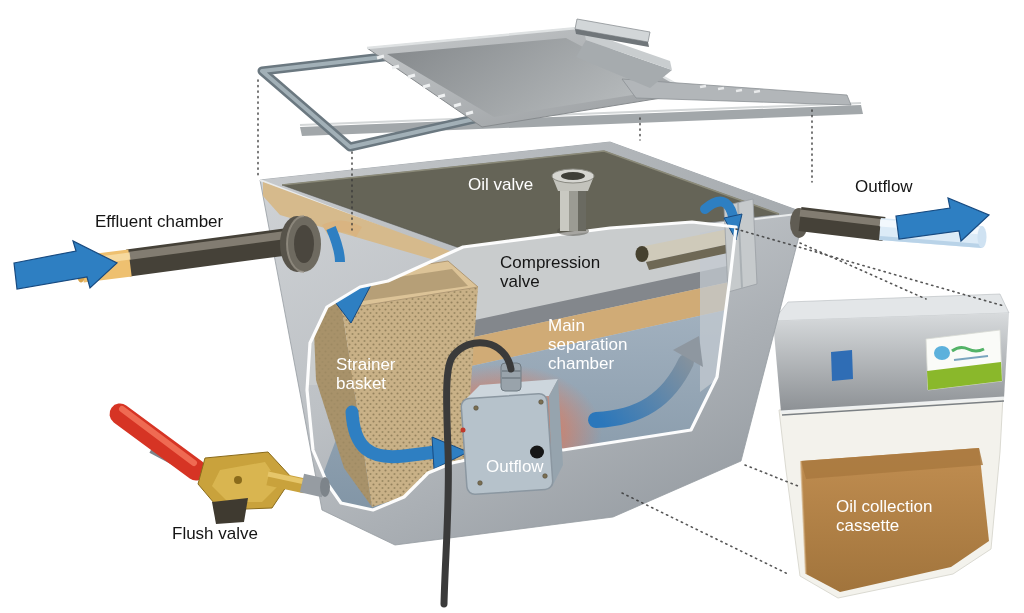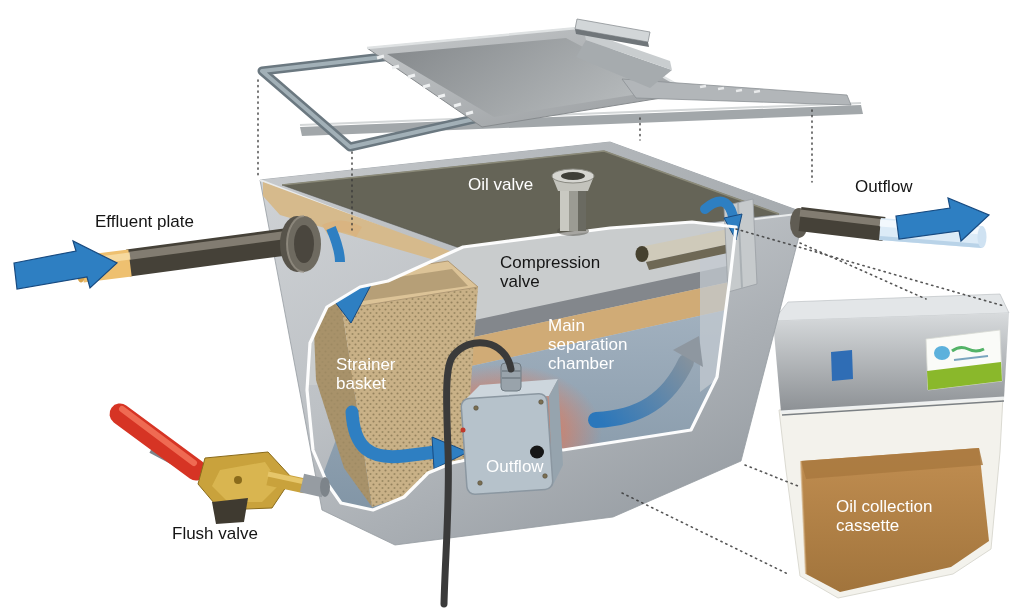--- a/index.html
+++ b/index.html
@@ -261,21 +261,21 @@
     <polygon points="220,470 265,462 280,484 262,502 228,502 212,486" fill="#e0bd58" opacity="0.7"></polygon>
     <polygon points="212,502 248,498 244,522 216,524" fill="#3f3a30"></polygon>
     <line x1="268" y1="478" x2="305" y2="486" stroke="#c9a23c" stroke-width="15"></line>
     <line x1="268" y1="474" x2="305" y2="482" stroke="#e6c66a" stroke-width="5"></line>
     <line x1="302" y1="483" x2="324" y2="488" stroke="#969ca2" stroke-width="19"></line>
     <ellipse cx="325" cy="487" rx="5" ry="10" fill="#7d848a"></ellipse>
     <circle cx="238" cy="480" r="4" fill="#8a6b1b"></circle>
   </g>
 </svg>
 
-  <div class="lbl dark" style="left:95px;top:212px">Effluent plate</div>
+  <div class="lbl dark" style="left:95px;top:212px">Effluent chamber</div>
   <div class="lbl light" style="left:468px;top:175px">Oil valve</div>
   <div class="lbl dark" style="left:855px;top:177px">Outflow</div>
   <div class="lbl dark" style="left:500px;top:253px">Compression
 valve</div>
   <div class="lbl light" style="left:336px;top:355px">Strainer
 basket</div>
   <div class="lbl light" style="left:548px;top:316px">Main
 separation
 chamber</div>
   <div class="lbl light" style="left:486px;top:457px">Outflow</div>

